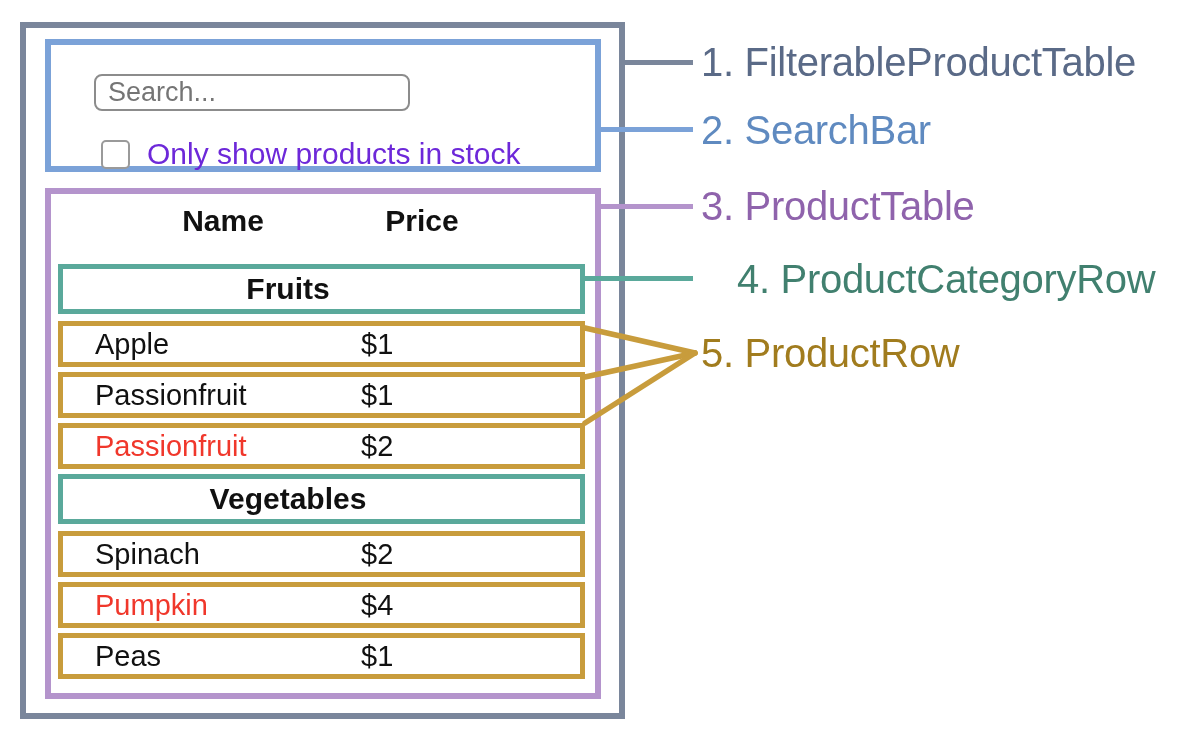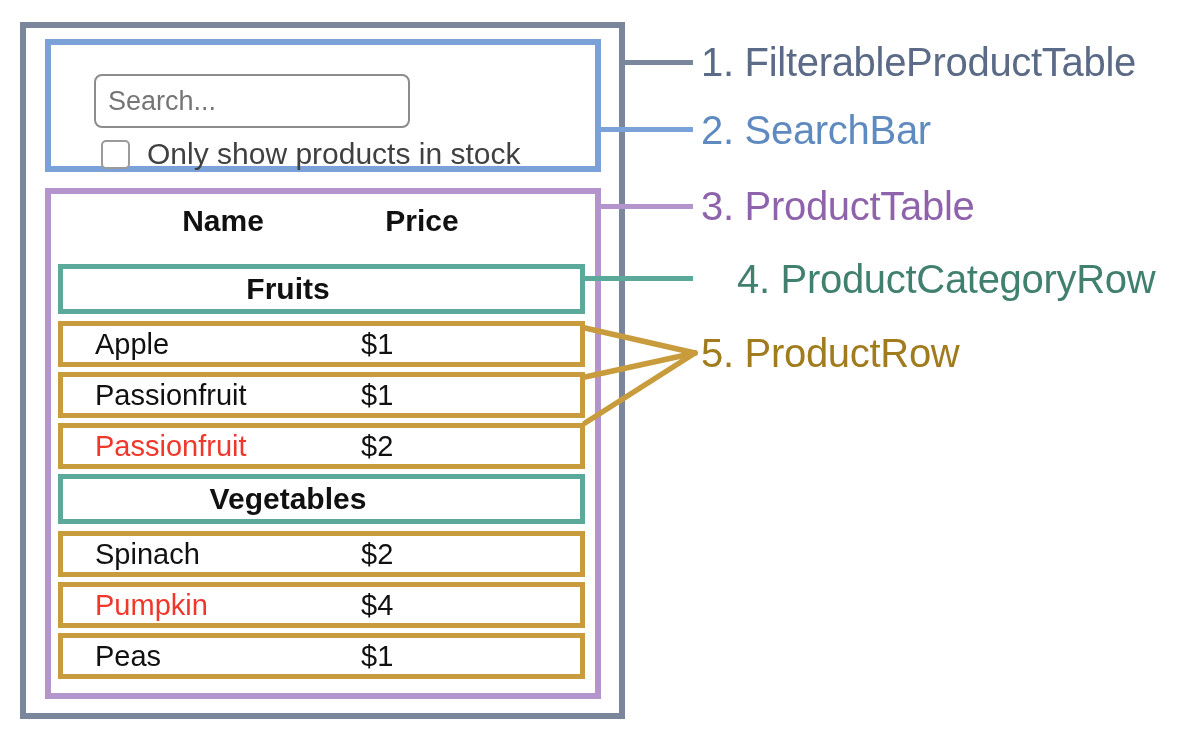--- a/index.html
+++ b/index.html
@@ -8,31 +8,31 @@
     font-family:"Liberation Sans", sans-serif; color:#111; overflow:hidden;
   }
   .box { box-sizing:border-box; position:absolute; background:#ffffff; }
 
   
   .outer-box { left:20px; top:22px; width:605px; height:697px; border:6px solid var(--c-frame); }
 
   
   .search-bar-box { left:45px; top:39px; width:556px; height:133px; border:6px solid var(--c-searchbar); }
   .search-input {
-    box-sizing:border-box; position:absolute; left:43px; top:29px; width:316px; height:54px;
+    box-sizing:border-box; position:absolute; left:43px; top:29px; width:316px; height:37px;
     border:2px solid var(--c-input-border); border-radius:8px; padding:0 12px;
     font-family:"Liberation Sans", sans-serif; font-size:27px; color:#333; outline:none;
   }
   .search-input::placeholder { color:var(--c-placeholder); opacity:1; }
   .checkbox-row { position:absolute; left:50px; top:92px; display:flex; align-items:center; }
   .stock-checkbox {
     appearance:none; -webkit-appearance:none; box-sizing:border-box; margin:0;
     width:29px; height:29px; border:2px solid #9a9a9a; border-radius:5px; background:#fff;
   }
-  .checkbox-label { margin-left:17px; font-size:30px; color:#404040; white-space:nowrap; }
+  .checkbox-label { margin-left:17px; font-size:30px; color:#6d28d9; white-space:nowrap; }
 
   
   .product-table-box { left:45px; top:188px; width:556px; height:511px; border:6px solid var(--c-table); }
   .table-header { position:absolute; left:0; top:10px; width:432px; height:34px;padding-left:28px; }
   .table-header span { position:absolute; font-weight:bold; font-size:30px; width:140px; text-align:center; }
   .col-name  { left:102px; }
   .col-price { left:301px; }
   .rows-container { position:absolute; left:7px; top:70px; width:527px; }
 
   

